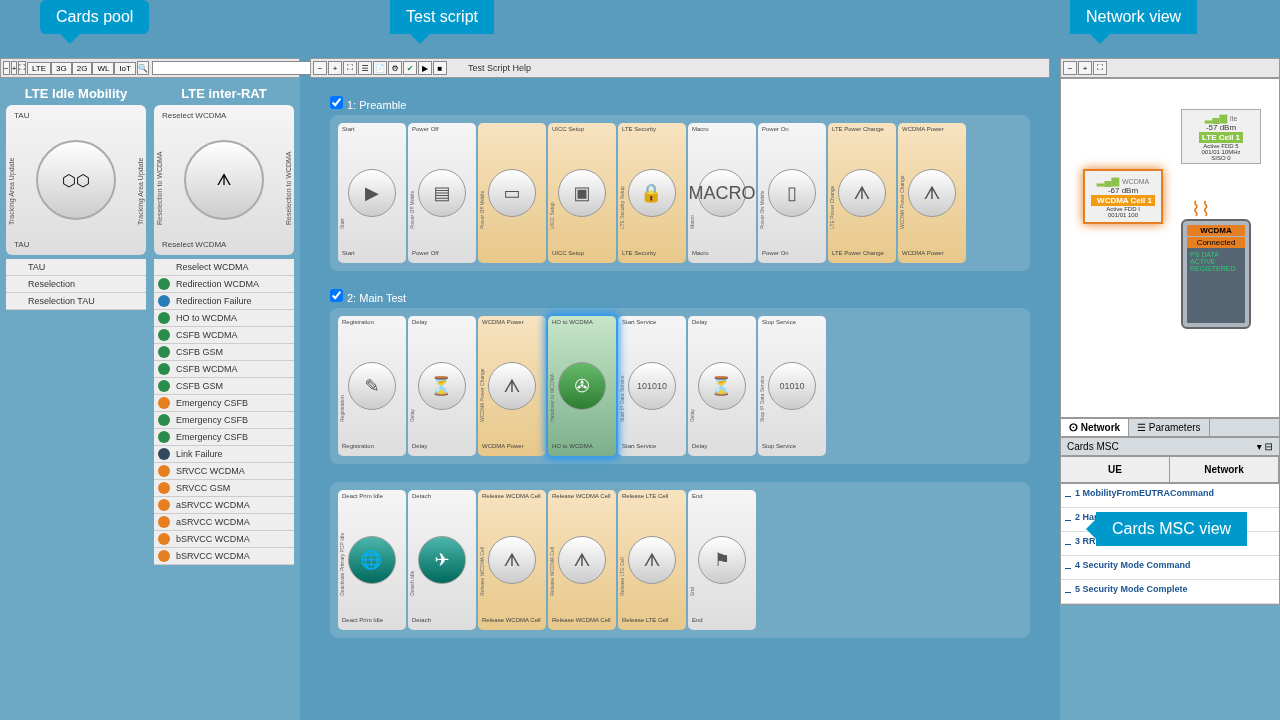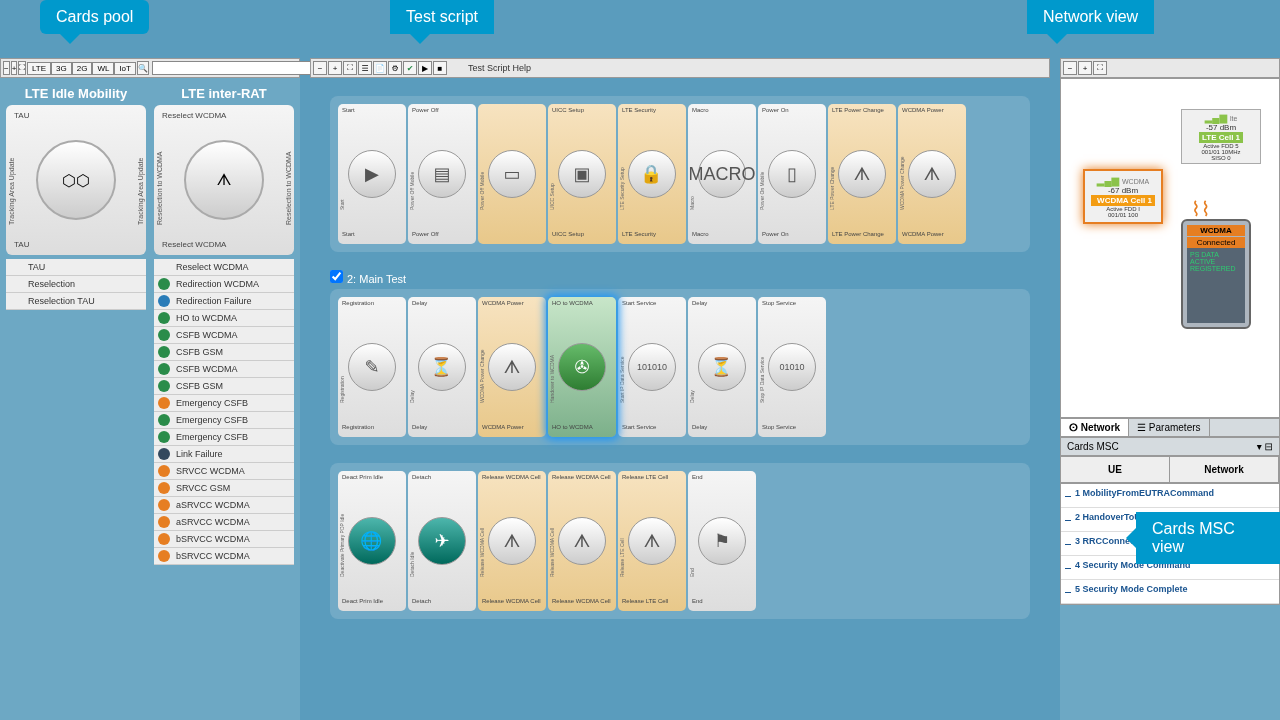--- a/index.html
+++ b/index.html
@@ -2,22 +2,22 @@
 <html><head>
 <meta charset="utf-8">
 <style>
 * { box-sizing: border-box; margin: 0; padding: 0; font-family: Arial, sans-serif; }
 body { width: 1280px; height: 720px; background: #5a9cbd; overflow: hidden; position: relative; }
 
 .callout { position: absolute; background: #0099cc; color: #fff; padding: 8px 16px; font-size: 16px; z-index: 100; }
 .callout::after { content: ''; position: absolute; bottom: -10px; left: 20px; border: 10px solid transparent; border-top: 10px solid #0099cc; border-bottom: none; }
 .callout-co1 { top: 0; left: 40px; border-radius: 6px; }
 .callout-co2 { top: 0; left: 390px; }
-.callout-co3 { top: 0; left: 1027px; }
-.callout-co4 { top: 512px; left: 1136px; }
+.callout-co3 { top: 0; left: 1070px; }
+.callout-co4 { top: 512px; left: 1096px; }
 .callout-co4::after { display: none; }
 .callout-co4::before { content: ''; position: absolute; top: 50%; left: -10px; transform: translateY(-50%); border: 10px solid transparent; border-right: 10px solid #0099cc; border-left: none; }
 
 .panel { position: absolute; background: #6da8c4; }
 .panel.cards-pool { left: 0; top: 58px; width: 300px; height: 662px; }
 .panel.test-script { left: 310px; top: 58px; width: 740px; height: 662px; background:#5a9cbd;}
 .panel.network { left: 1060px; top: 58px; width: 220px; height: 662px; }
 
 .toolbar { height: 20px; background: #e8e8e8; border: 1px solid #999; display: flex; align-items: center; padding: 0 2px; font-size: 9px; gap: 1px; }
 .toolbar .btn { width: 14px; height: 14px; border: 1px solid #888; background: #f5f5f5; display: inline-flex; align-items: center; justify-content: center; font-size: 8px; cursor: pointer; }
@@ -165,20 +165,21 @@
     <span class="btn">☰</span>
     <span class="btn">📄</span>
     <span class="btn">⚙</span>
     <span class="btn" style="color:#2a8c4a">✔</span>
     <span class="btn">▶</span>
     <span class="btn">■</span>
     <span class="label">Test Script Help</span>
   </div>
   <div id="step-groups">
       <div class="step-group">
+        <div class="step-title"><input type="checkbox" checked="" style="">1: Preamble</div>
         <div class="step-row">
           <div class="step-card ">
             <div class="top-lbl">Start</div>
       <div class="vtxt">Start</div>
       <div class="mid">
               <div class="step-circle" style="font-size:18px">▶</div>
             </div>
       <div class="bot-lbl">Start</div>
           </div>
           <div class="step-card ">

